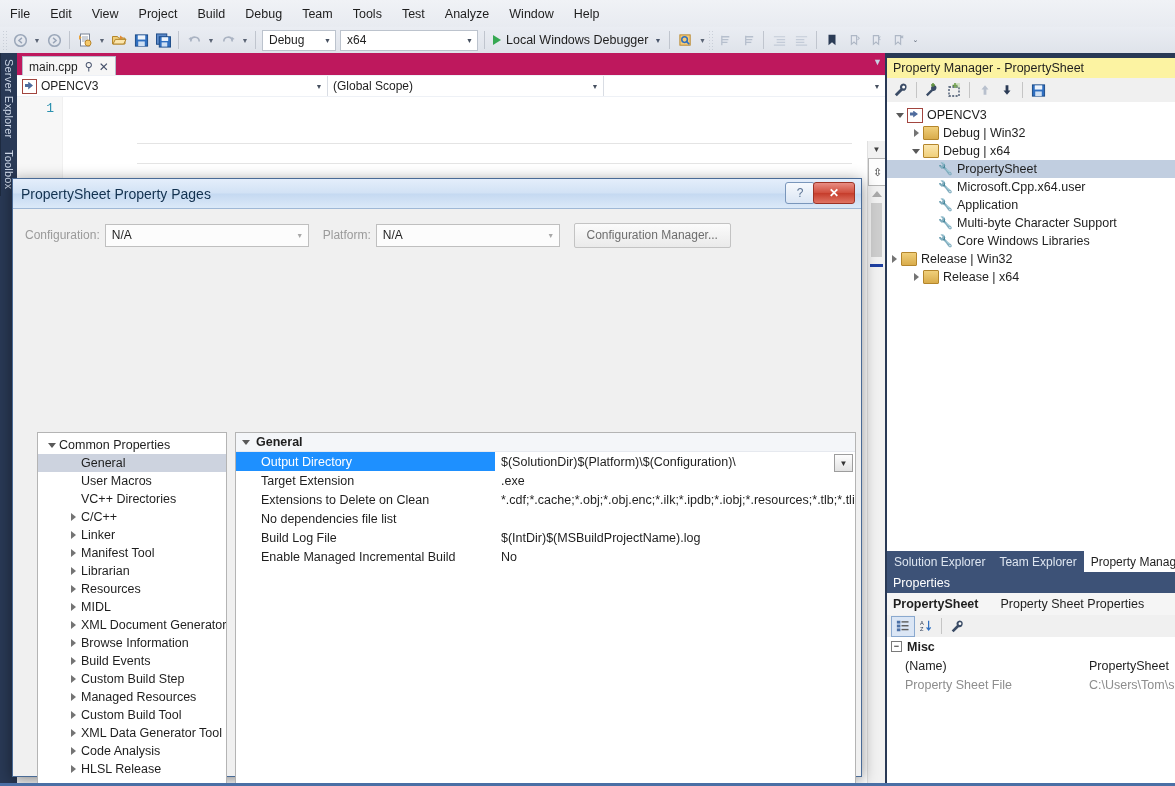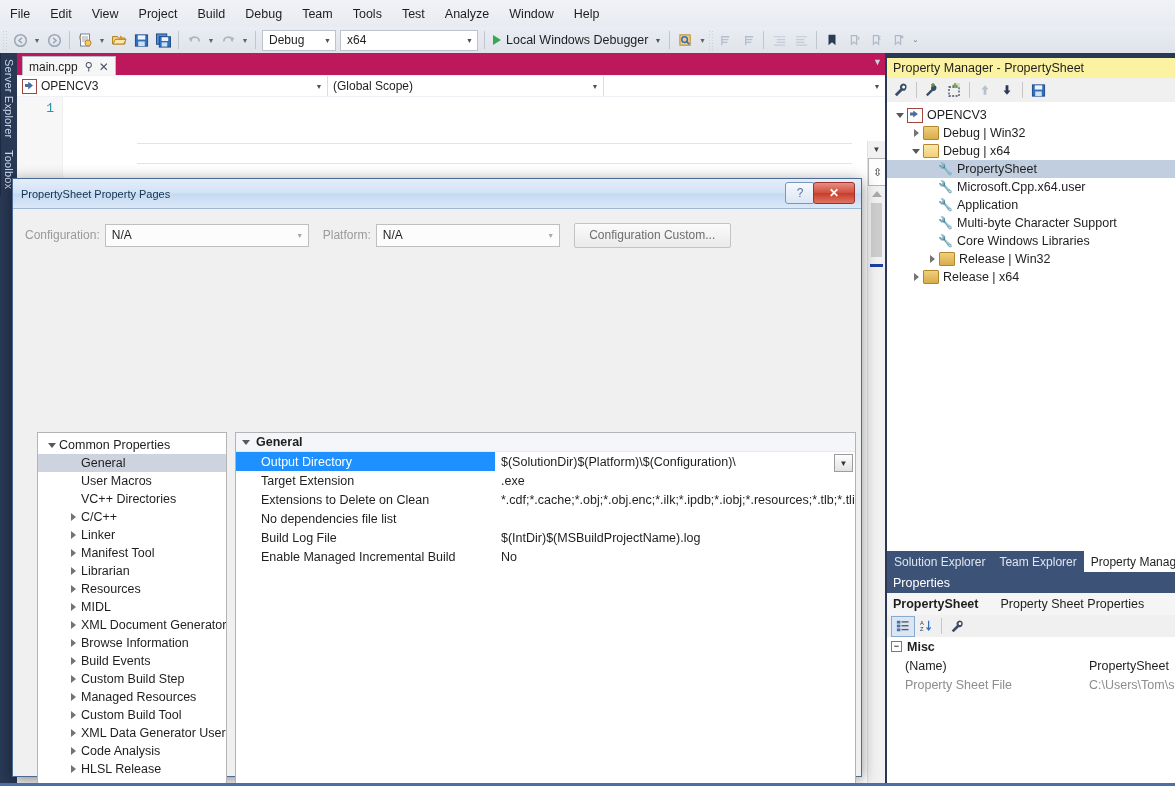--- a/index.html
+++ b/index.html
@@ -272,21 +272,21 @@
     border: 1px solid #4a6b96;
     box-shadow: 0 3px 14px rgba(0,0,0,.45);
     background: #f0f0f0;
   }
   #dlg-title {
     height: 29px; width: 100%;
     background: linear-gradient(to bottom, #e4eefb 0%, #d2e2f5 48%, #c5d9f1 52%, #dbe9f8 100%);
     display: flex; align-items: center; position: relative;
     border-bottom: 1px solid #9fb8d6;
   }
-  #dlg-title-text { padding-left: 8px; font-size: 11px; color: #12314f; }
+  #dlg-title-text { padding-left: 8px; font-size: 14px; color: #12314f; }
   .wbtn {
     position: absolute; top: 3px; height: 20px; width: 28px;
     border: 1px solid #7996bb; border-radius: 3px;
     display: flex; align-items: center; justify-content: center;
     font-size: 12px; cursor: default;
   }
   #btn-help {
     right: 46px;
     background: linear-gradient(to bottom,#f6f9fd,#dbe6f4);
     color: #5b7394;
@@ -644,21 +644,21 @@
         <div class="tr" style="padding-left: 38px;">
           <span class="tw"></span>
           <span class="ic-wrench">🔧</span>
           <span>Multi-byte Character Support</span>
         </div>
         <div class="tr" style="padding-left: 38px;">
           <span class="tw"></span>
           <span class="ic-wrench">🔧</span>
           <span>Core Windows Libraries</span>
         </div>
-        <div class="tr" style="padding-left: 22px; margin-left: 16px;">
+        <div class="tr" style="">
           <span class="tw">
             <span class="tri-r"></span>
           </span>
           <span class="ic-folder"></span>
           <span>Release | Win32</span>
         </div>
         <div class="tr" style="padding-left: 22px;">
           <span class="tw">
             <span class="tri-r"></span>
           </span>
@@ -735,21 +735,21 @@
         <span class="lbl-dim">Configuration:</span>
         <div class="dcombo" style="width:196px">
           <span style="flex:1">N/A</span>
           <span class="darr">▼</span>
         </div>
         <span class="lbl-dim" style="margin-left:14px">Platform:</span>
         <div class="dcombo" style="width:176px">
           <span style="flex:1">N/A</span>
           <span class="darr">▼</span>
         </div>
-        <div class="dbtn" style="width:155px;margin-left:14px">Configuration Custom...</div>
+        <div class="dbtn" style="width:155px;margin-left:14px">Configuration Manager...</div>
       </div>
     </div>
 
     <div id="dlg-tree">
       <div id="dlg-tree-inner">
           <div class="dtr" style="padding-left: 6px;">
             <span class="dtw">
               <span class="tri-d"></span>
             </span>
             <span>Common Properties</span>
@@ -835,21 +835,21 @@
           <div class="dtr" style="padding-left: 28px;">
             <span class="dtw">
               <span class="tri-r"></span>
             </span>
             <span>Custom Build Tool</span>
           </div>
           <div class="dtr" style="padding-left: 28px;">
             <span class="dtw">
               <span class="tri-r"></span>
             </span>
-            <span>XML Data Generator User</span>
+            <span>XML Data Generator Tool</span>
           </div>
           <div class="dtr" style="padding-left: 28px;">
             <span class="dtw">
               <span class="tri-r"></span>
             </span>
             <span>Code Analysis</span>
           </div>
           <div class="dtr" style="padding-left: 28px;">
             <span class="dtw">
               <span class="tri-r"></span>

